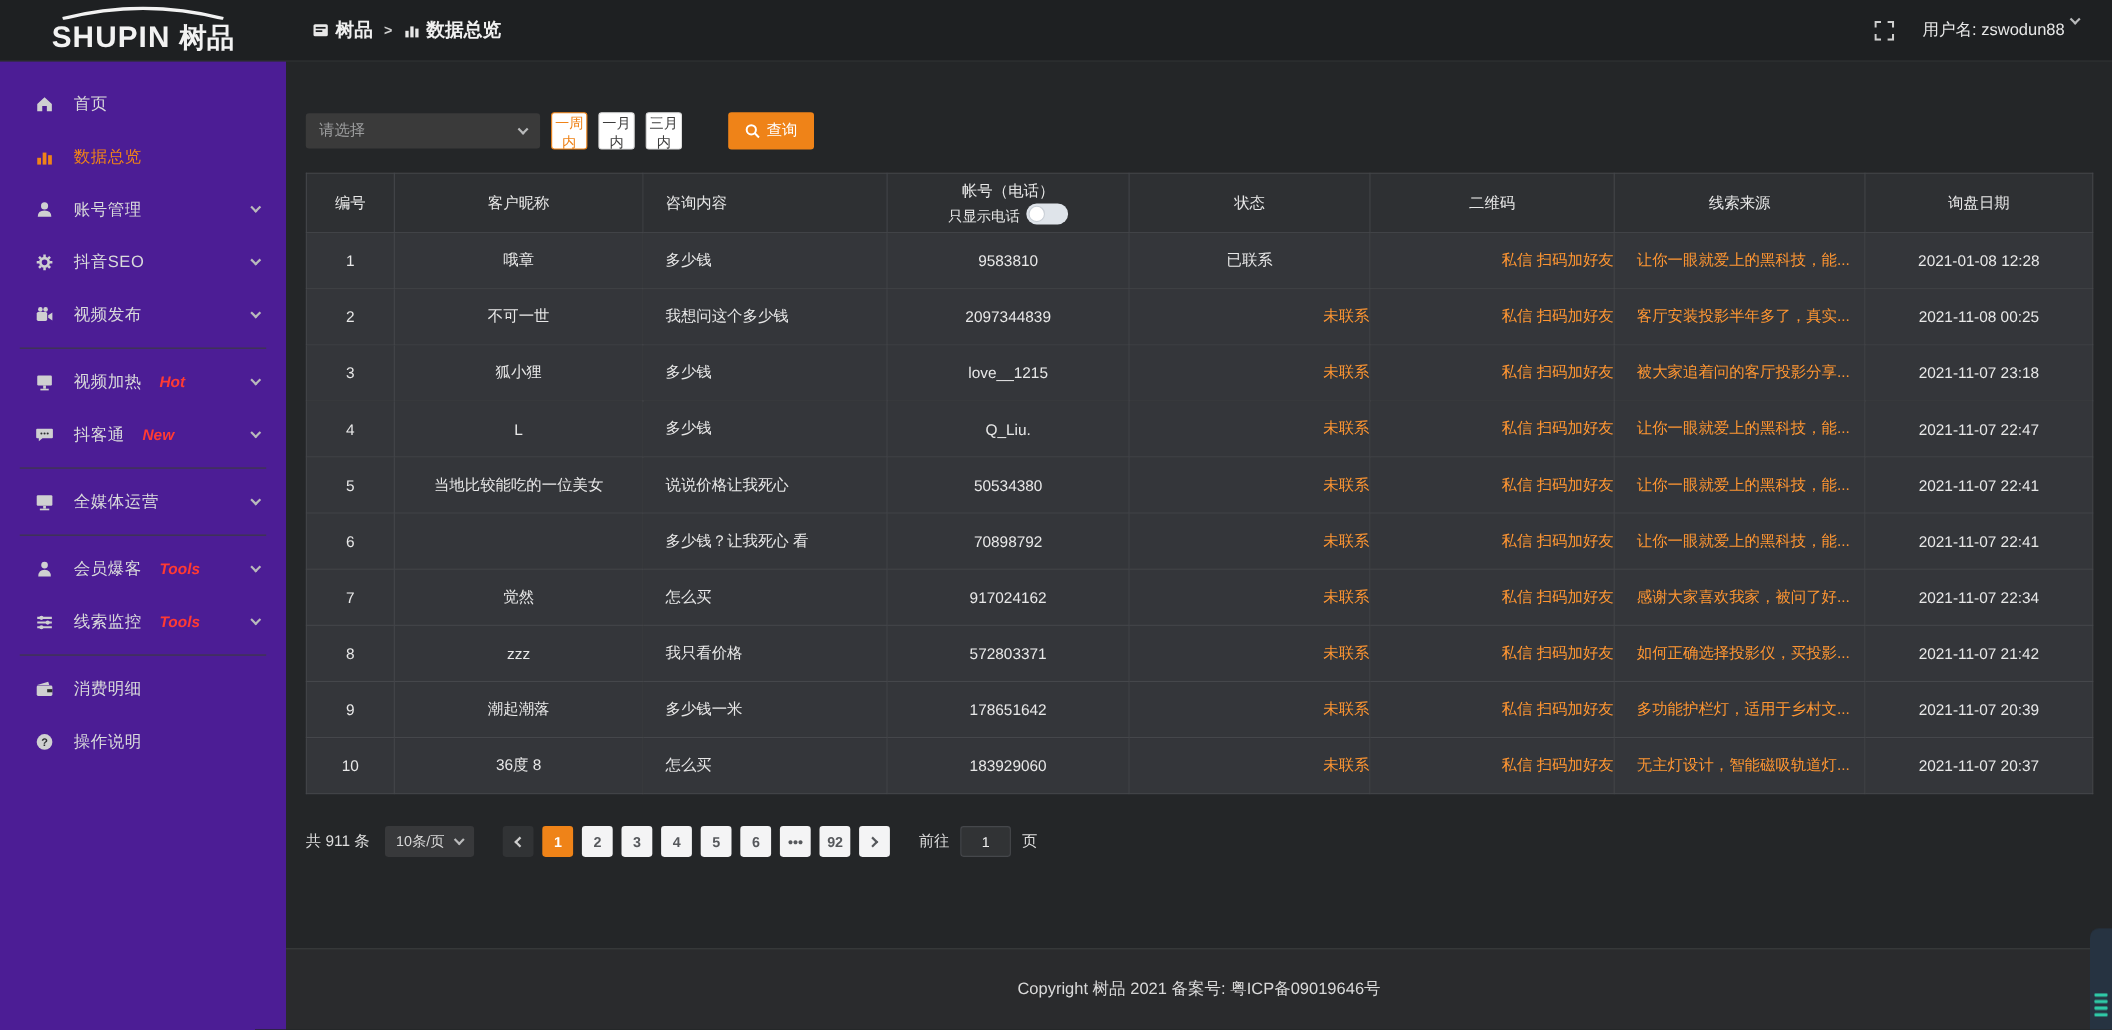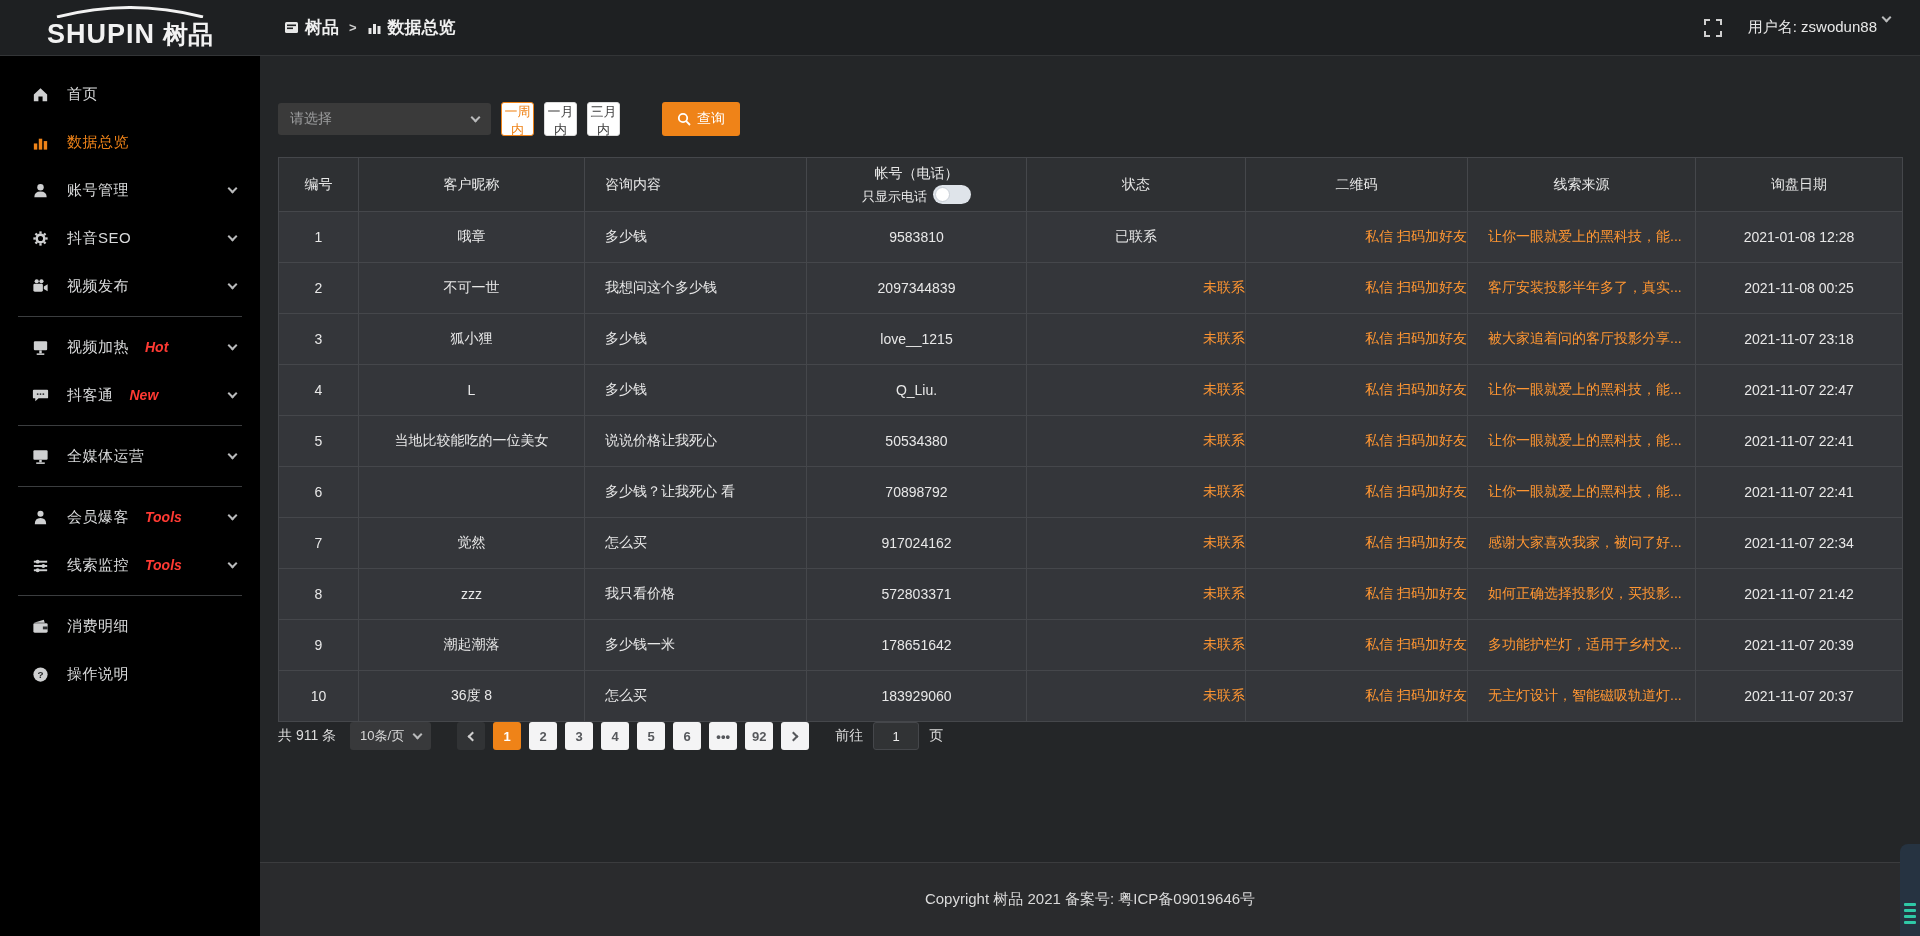--- a/index.html
+++ b/index.html
@@ -21,21 +21,21 @@
   .crumb { display:flex; align-items:center; gap:6px; cursor:default; }
   .crumb-sep { margin:0 10px; color:#cfcfcf; font-size:13px; }
   .header-right { margin-left:auto; display:flex; align-items:center; gap:26px; padding-right:30px; }
   .fullscreen { width:18px; height:18px; }
   .user { display:flex; align-items:flex-start; font-size:15px; color:#e8e8e8; gap:6px; }
 
   .chev { width:7px; height:7px; border-right:2px solid #b9babb; border-bottom:2px solid #b9babb; transform:rotate(45deg); display:inline-block; margin-top:-4px; }
 
   
   .middle { flex:1 1 auto; display:flex; min-height:0; }
-  .sidebar { width:260px; flex:0 0 260px; background:#000000; padding-top:14px; }
+  .sidebar { width:260px; flex:0 0 260px; background:#4c1d95; padding-top:14px; }
   .side-item { height:48px; display:flex; align-items:center; padding:0 24px 0 30px; cursor:pointer; }
   .s-icon { width:20px; display:flex; justify-content:center; margin-right:17px; }
   .s-label { font-size:15px; color:#d9dadb; letter-spacing:0.5px; }
   .side-item.active .s-label { color:#ef8318; }
   .s-badge { font-size:14px; font-weight:bold; font-style:italic; margin-left:16px; }
   .badge-red { color:#ff3a33; }
   .badge-gold { color:#f0a91e; }
   .side-chev { margin-left:auto; }
   .side-divider { height:1px; background:#3b3d3f; margin:6px 18px; }
 
@@ -61,21 +61,21 @@
   thead th { background:#2e3033; height:54px; }
   tbody td { background:#34363a; height:51px; }
   td.cell-left, th.cell-left { text-align:left; padding-left:20px; }
   .orange { color:#ff9632;text-align:right; }
   .acc-head { display:flex; flex-direction:column; align-items:center; gap:4px; line-height:1.2; }
   .toggle-row { display:flex; align-items:flex-end; gap:6px; font-size:13px; }
   .switch { width:38px; height:19px; border-radius:10px; background:#dfe4ea; position:relative; display:inline-block; cursor:pointer; }
   .switch .knob { position:absolute; left:2px; top:2px; width:15px; height:15px; border-radius:50%; background:#fff; border:1px solid #c9cfd6; }
 
   
-  .pagination { display:flex; align-items:center; font-size:14px; color:#dddddd; }
+  .pagination { display:flex; align-items:center; margin-top:29px; font-size:14px; color:#dddddd; }
   .pg-total { margin-right:14px; }
   .pg-size { height:28px; background:#38393b; border-radius:3px; display:flex; align-items:center; gap:10px; padding:0 10px; margin-right:22px; font-size:13px; color:#d8d8d8; cursor:pointer; }
   .pg-btn { min-width:28px; height:28px; border-radius:3px; border:none; margin:0 4px; font-size:13px; font-weight:bold; display:flex; align-items:center; justify-content:center; cursor:pointer; font-family:inherit; background:#f4f4f5; color:#56585c; }
   .pg-btn.dark { background:#313335; color:#cfcfcf; }
   .pg-btn.active { background:#ef8318; color:#fff; }
   .pg-arrow { width:7px; height:7px; border-right:2px solid currentColor; border-bottom:2px solid currentColor; display:inline-block; }
   .pg-arrow.left { transform:rotate(135deg); margin-left:3px; }
   .pg-arrow.right { transform:rotate(-45deg); margin-right:3px; }
   .pg-goto { margin-left:22px; display:flex; align-items:center; gap:10px; }
   .pg-input { width:46px; height:28px; background:#313335; border:1px solid #45474b; border-radius:3px; color:#eee; text-align:center; font-size:13px; font-family:inherit; }

